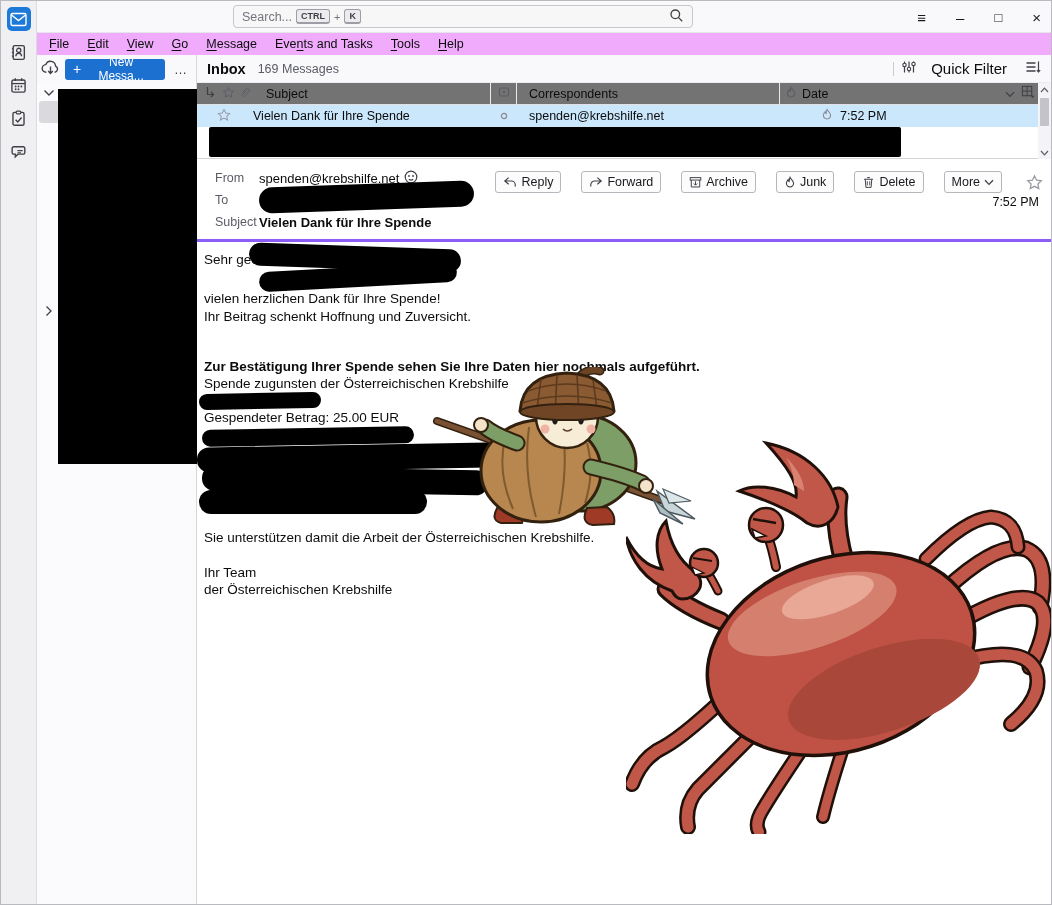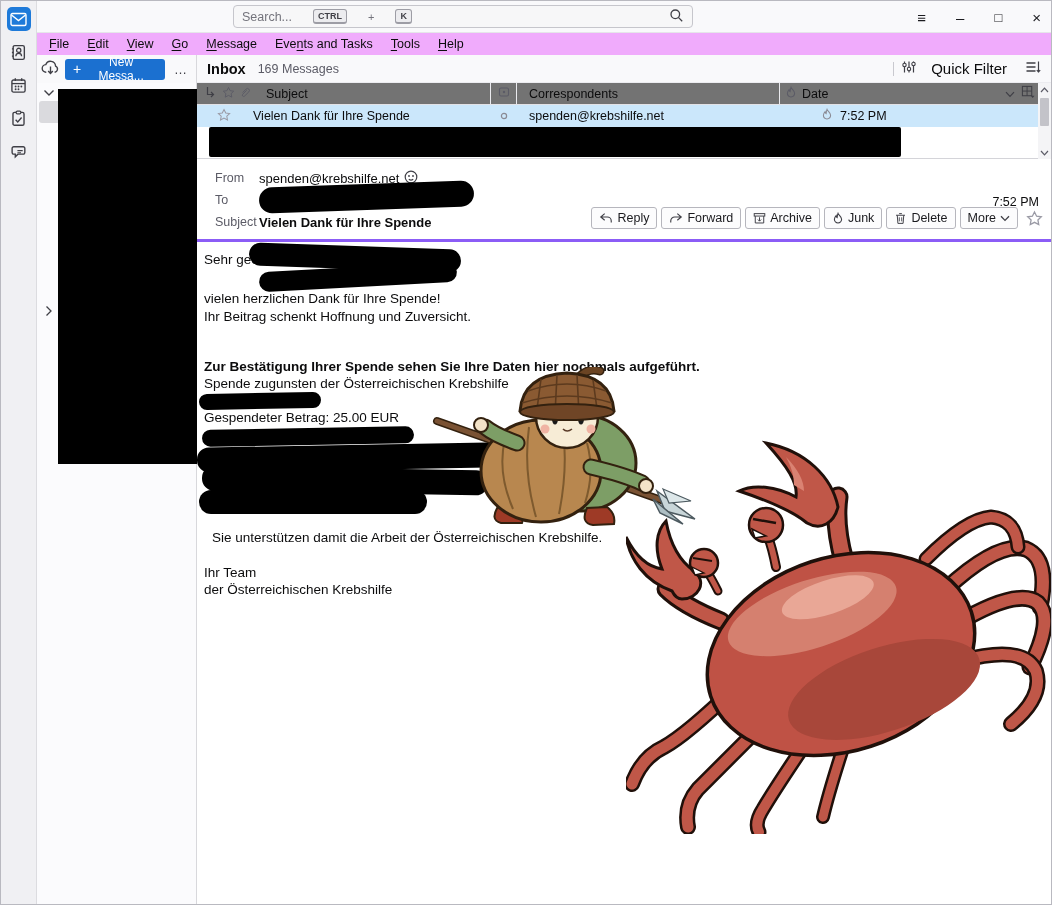--- a/index.html
+++ b/index.html
@@ -10,21 +10,21 @@
   
   .rail { width:36px; background:#f0f0f3; border-right:1px solid #dcdce0; display:flex; flex-direction:column; align-items:center; padding-top:6px; gap:9px; flex:none; }
   .space-btn { width:24px; height:24px; border-radius:5px; display:flex; align-items:center; justify-content:center; }
   .space-btn.active { background:#1e7ad9; }
   .space-btn svg { display:block; }
 
   .main { flex:1; display:flex; flex-direction:column; min-width:0; }
 
   
   .titlebar { height:32px; background:#f9f9fb; border-bottom:1px solid #e6e6ea; display:flex; align-items:center; position:relative; flex:none; }
-  .searchbox { position:absolute; left:196px; top:4px; width:460px; height:23px; background:#f7f7f8; border:1px solid #c6c6cc; border-radius:4px; display:flex; align-items:center; padding:0 8px; gap:21px; }
+  .searchbox { position:absolute; left:196px; top:4px; width:460px; height:23px; background:#f7f7f8; border:1px solid #c6c6cc; border-radius:4px; display:flex; align-items:center; padding:0 8px; gap:4px; }
   .search-ph { color:#74747c; font-size:12.5px; }
   .keycap { display:inline-block; padding:0 4px; font-size:9px; font-weight:bold; color:#3f3f46; background:#ececef; border:1px solid #9d9da5; border-bottom-width:2px; border-radius:3px; line-height:12px; }
   .key-plus { color:#74747c; font-size:11px; }
   .search-mag { margin-left:auto; }
   .win-controls { position:absolute; right:10px; top:0; height:32px; display:flex; align-items:center; gap:30px; }
   .win-btn { font-size:15px; color:#1a1a1e; line-height:1; cursor:default; }
   .win-btn.max { font-size:13px; }
 
   
   .menubar { height:22px; background:#f0abfc; display:flex; align-items:center; padding-left:4px; gap:2px; flex:none; }
@@ -79,21 +79,21 @@
   .sb-arrow { height:13px; display:flex; align-items:center; }
   .sb-spacer { flex:1; }
 
   
   .msg-header { position:relative; padding:8px 0 6px 18px; border-bottom:3px solid #8b5cf6; flex:none; background:#fff; }
   .hdr-row { display:flex; align-items:center; min-height:22px; position:relative; }
   .hdr-label { width:44px; color:#5b5b66; font-size:12.5px; flex:none; }
   .hdr-value { font-size:13px; display:flex; align-items:center; gap:5px; }
   .hdr-subject-value { font-weight:bold; }
   .to-scribble { position:absolute; left:44px; top:-5px; width:215px; height:26px; background:#000; border-radius:13px; transform:rotate(-2deg); }
-  .hdr-actions { position:absolute; right:8px; top:4px; display:flex; align-items:center; gap:4px;margin-top:36px; }
+  .hdr-actions { position:absolute; right:8px; top:4px; display:flex; align-items:center; gap:20px; }
   .act-btn { display:flex; align-items:center; gap:4px; background:#fcfcfd; border:1px solid #b6b6bd; border-radius:3px; height:22px; padding:0 7px; font-size:12.5px; font-family:inherit; color:#1a1a1e; }
   .hdr-star { margin-left:4px; display:flex; }
   .hdr-time { position:absolute; right:12px; top:36px; font-size:12.5px; }
 
   
   .msg-body { position:relative; flex:1; background:#fff; overflow:hidden; }
   .bodyline { position:absolute; left:7px; font-size:13.5px; white-space:pre; }
   .bodyline.bold { font-weight:bold; }
   .scribble { position:absolute; background:#000; border-radius:13px; }
   .illu { position:absolute; }
@@ -426,21 +426,21 @@
           <div class="bodyline bold" style="top:117px;">Zur Bestätigung Ihrer Spende sehen Sie Ihre Daten hier nochmals aufgeführt.</div>
           <div class="bodyline" style="top:134px;">Spende zugunsten der Österreichischen Krebshilfe</div>
           <div class="scribble" style="left:2px;top:151px;width:122px;height:16px;transform:rotate(-1deg);"></div>
 
           <div class="bodyline" style="top:168px;">Gespendeter Betrag: 25.00 EUR</div>
           <div class="scribble" style="left:5px;top:186px;width:212px;height:17px;transform:rotate(-1deg);"></div>
           <div class="scribble" style="left:0px;top:203px;width:302px;height:25px;transform:rotate(-1deg);border-radius:12px;"></div>
           <div class="scribble" style="left:5px;top:226px;width:286px;height:25px;transform:rotate(1deg);border-radius:12px;"></div>
           <div class="scribble" style="left:2px;top:248px;width:228px;height:24px;border-radius:12px;"></div>
 
-          <div class="bodyline" style="top:288px;margin-left:8px;">Sie unterstützen damit die Arbeit der Österreichischen Krebshilfe.</div>
+          <div class="bodyline" style="top:288px;">Sie unterstützen damit die Arbeit der Österreichischen Krebshilfe.</div>
           <div class="bodyline" style="top:323px;">Ihr Team</div>
           <div class="bodyline" style="top:340px;">der Österreichischen Krebshilfe</div>
 
           <svg class="illu" style="left:232px;top:125px;" width="267" height="160" viewBox="0 0 267 160">
 
             <path d="M8 54L235 134" stroke="#33210f" stroke-width="8" stroke-linecap="round"></path>
             <path d="M8 54L235 134" stroke="#7a5233" stroke-width="5" stroke-linecap="round"></path>
             <path d="M228 124 L266 152 L236 144 Z" fill="#c9d6d9" stroke="#4d5a60" stroke-width="1.5"></path>
             <path d="M224 132 L254 157 L231 146 Z" fill="#aebfc4" stroke="#4d5a60" stroke-width="1.5"></path>
             <path d="M234 122 L262 134 L240 136 Z" fill="#dde7e9" stroke="#4d5a60" stroke-width="1.2"></path>

